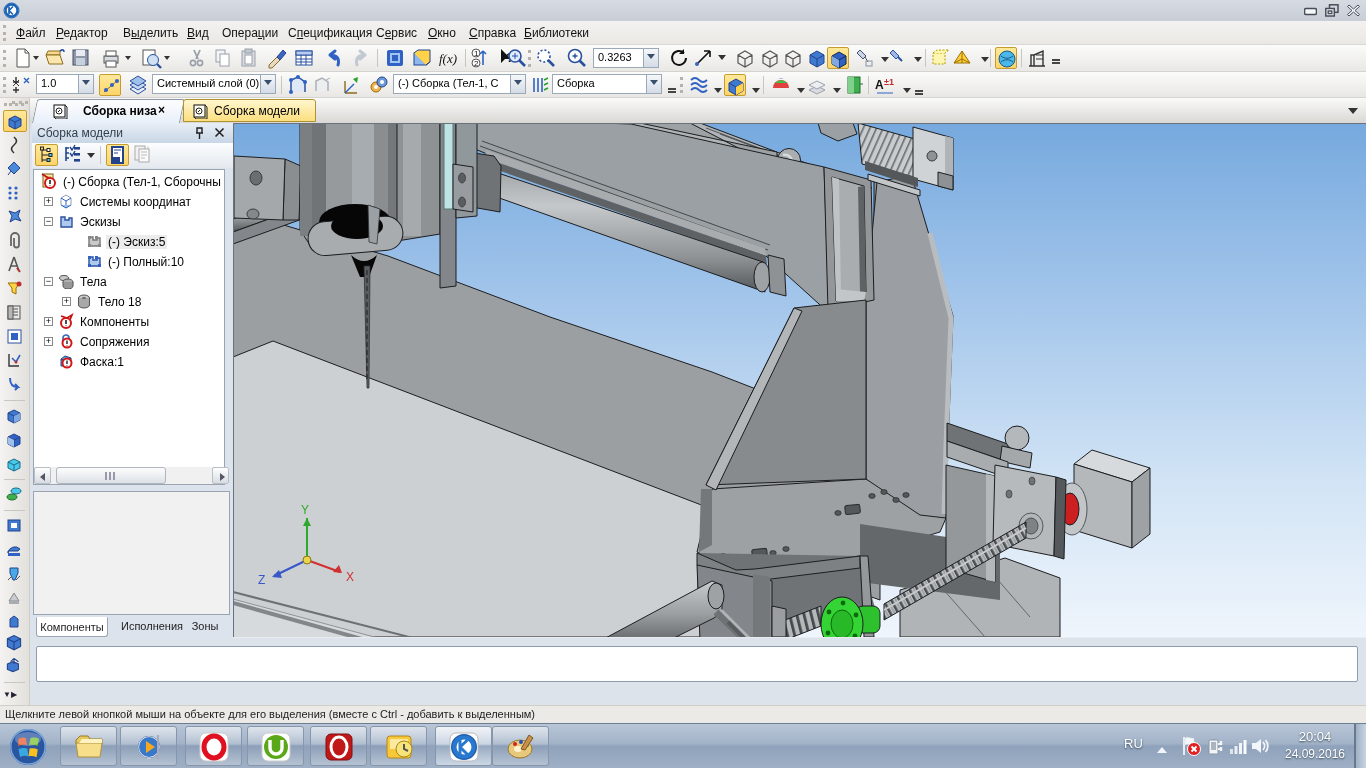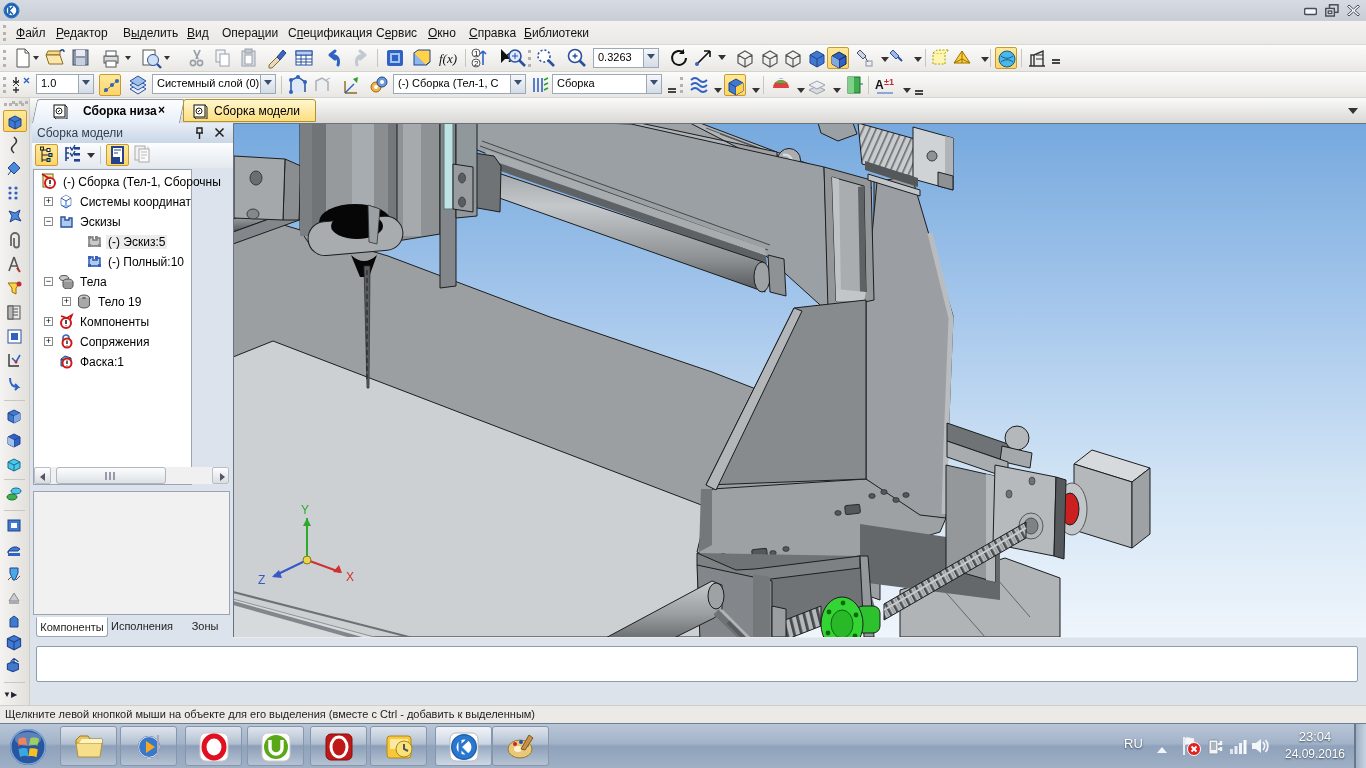--- a/index.html
+++ b/index.html
@@ -22,21 +22,21 @@
 #statusbar{position:absolute;left:0;top:705px;width:1366px;height:18px;background:#eceae7;border-top:1px solid #d0cec9;font-size:11px;color:#222;}
 #taskbar{position:absolute;left:0;top:723px;width:1366px;height:45px;background:linear-gradient(#b9c6d8 0%,#a2b2c7 45%,#8fa2bb 50%,#9fb0c5 100%);border-top:1px solid #6d7d92;}
 .tbtn{position:absolute;top:2px;width:57px;height:40px;border:1px solid #8796aa;border-radius:3px;background:linear-gradient(rgba(255,255,255,.55),rgba(255,255,255,.15) 45%,rgba(130,150,175,.25) 50%,rgba(255,255,255,.25));}
 .tbtn svg{position:absolute;left:12px;top:4px;}
 #propbar{position:absolute;left:0;top:638px;width:1366px;height:67px;background:#dde3eb;}
 #propbox{position:absolute;left:36px;top:8px;width:1322px;height:36px;background:#fff;border:1px solid #8c9cb2;border-radius:2px;}
 #lefttools{position:absolute;left:0;top:98px;width:30px;height:607px;background:linear-gradient(90deg,#f4f3f1,#e2e0dc);border-right:1px solid #cfccc6;}
 #panel{position:absolute;left:30px;top:123px;width:203px;height:515px;background:#dce3ec;}
 #paneltitle{position:absolute;left:2px;top:0px;width:201px;height:20px;background:linear-gradient(#e8eef6,#c8d6e6);font-size:12px;color:#33414f;}
 #paneltools{position:absolute;left:2px;top:20px;width:201px;height:25px;background:linear-gradient(#fcfdfe,#e4e9ef);}
-#treebox{position:absolute;left:3px;top:46px;width:159px;height:316px;background:#fff;border:1px solid #9aa5b1;}
+#treebox{position:absolute;left:3px;top:46px;width:192px;height:316px;background:#fff;border:1px solid #9aa5b1;}
 #tree{position:absolute;left:0;top:0;width:195px;height:278px;overflow:hidden;font-size:12px;color:#000;}
 .trow{position:absolute;left:0;height:19px;white-space:nowrap;}
 .trow .lbl{position:absolute;top:3px;}
 #hscroll{position:absolute;left:0px;bottom:0px;width:195px;height:17px;background:#f0f0f0;}
 #panel2{position:absolute;left:3px;top:368px;width:197px;height:124px;background:#f1f1f1;border:1px solid #9aa5b1;}
 #ptabs{position:absolute;left:3px;top:494px;height:21px;font-size:11px;color:#222;}
 </style></head><body>
 
 <div id="titlebar">
 <svg class="abs" style="left:3px;top:2px" width="17" height="17" viewBox="0 0 17 17">
@@ -571,21 +571,21 @@
           </svg>
 <div class="lbl" style="left:44px;padding:0 2px">Тела</div>
 </div>
 <div class="trow" style="top:122px">
 <div class="abs" style="left:28px;top:5px;width:9px;height:9px;border:1px solid #888;background:#fff;font-size:9px;line-height:7px;text-align:center">+</div>
 <svg class="abs" style="left:42px;top:1px" width="16" height="16" viewBox="0 0 16 16">
             <ellipse cx="8" cy="5" rx="5.5" ry="3" fill="#c8c8c8" stroke="#555"></ellipse>
             <path d="M2.5 5v7a5.5 3 0 0 0 11 0V5" fill="#a8a8a8" stroke="#555"></path>
             <ellipse cx="8" cy="5" rx="2" ry="1" fill="#666"></ellipse>
           </svg>
-<div class="lbl" style="left:62px;padding:0 2px">Тело 19</div>
+<div class="lbl" style="left:62px;padding:0 2px">Тело 18</div>
 </div>
 <div class="trow" style="top:142px">
 <div class="abs" style="left:10px;top:5px;width:9px;height:9px;border:1px solid #888;background:#fff;font-size:9px;line-height:7px;text-align:center">+</div>
 <svg class="abs" style="left:24px;top:1px" width="16" height="16" viewBox="0 0 16 16">
             <path d="M3 3l6 2 5-3-2 5" fill="none" stroke="#c01010" stroke-width="1.6"></path>
             <circle cx="8" cy="10" r="5" fill="#fff" stroke="#d01818" stroke-width="2"></circle>
             <path d="M8 7v4m0 1.5v.5" stroke="#222" stroke-width="1.6"></path>
           </svg>
 <div class="lbl" style="left:44px;padding:0 2px">Компоненты</div>
 </div>
@@ -618,21 +618,21 @@
 <div class="abs" style="left:22px;top:0px;width:110px;height:17px;background:linear-gradient(#fdfdfd,#dce1e6);border:1px solid #b0b6be;border-radius:3px">
           <div class="abs" style="left:48px;top:4px;width:2px;height:8px;background:#99a"></div>
           <div class="abs" style="left:52px;top:4px;width:2px;height:8px;background:#99a"></div>
           <div class="abs" style="left:56px;top:4px;width:2px;height:8px;background:#99a"></div>
         </div>
 </div>
 </div>
 <div id="panel2"></div>
 <div id="ptabs">
 <div class="abs" style="left:3px;top:0;width:72px;height:20px;background:#fff;border:1px solid #9aa5b1;border-top:1px solid #fff;border-radius:0 0 3px 3px;text-align:center;padding-top:3px">Компоненты</div>
-<div class="abs" style="left:78px;top:3px;width:72px;text-align:left">Исполнения</div>
+<div class="abs" style="left:78px;top:3px;width:72px;text-align:right">Исполнения</div>
 <div class="abs" style="left:152px;top:3px;width:40px;text-align:center">Зоны</div>
 </div>
 </div>
 <svg id="view" class="abs" style="left:233px;top:123px" width="1133" height="514" viewBox="233 123 1133 514">
     <defs>
 <linearGradient id="sky" x1="0" y1="123" x2="0" y2="637" gradientUnits="userSpaceOnUse">
 <stop offset="0" stop-color="#76a9de"></stop>
         <stop offset="0.35" stop-color="#a4c6eb"></stop>
         <stop offset="0.7" stop-color="#d2e4f5"></stop>
         <stop offset="1" stop-color="#eff5fc"></stop>
@@ -910,15 +910,15 @@
 <svg class="abs" style="left:1229px;top:12px" width="20" height="20" viewBox="0 0 20 20">
       <rect x="1" y="13" width="3" height="5" fill="#dde5ec"></rect>
       <rect x="5.5" y="10" width="3" height="8" fill="#e8eef4"></rect>
       <rect x="10" y="7" width="3" height="11" fill="#f2f6fa"></rect>
       <rect x="14.5" y="4" width="3" height="14" fill="#f8fafc"></rect>
     </svg>
 <svg class="abs" style="left:1250px;top:12px" width="20" height="20" viewBox="0 0 20 20">
       <path d="M2 7v6h4l5 4V3L6 7z" fill="#f2f6fa"></path>
       <path d="M13 6a6 6 0 0 1 0 8M15.5 4a9 9 0 0 1 0 12" stroke="#f2f6fa" stroke-width="1.8" fill="none"></path>
     </svg>
-<div class="abs" style="left:1285px;top:5px;width:60px;text-align:center;font-size:13px;color:#fff;text-shadow:0 1px 2px #345">23:04</div>
+<div class="abs" style="left:1285px;top:5px;width:60px;text-align:center;font-size:13px;color:#fff;text-shadow:0 1px 2px #345">20:04</div>
 <div class="abs" style="left:1277px;top:23px;width:76px;text-align:center;font-size:12px;color:#fff;text-shadow:0 1px 2px #345">24.09.2016</div>
 <div class="abs" style="left:1354px;top:0;width:12px;height:45px;background:linear-gradient(90deg,#9fb0c5,#c8d4e2);border-left:2px solid #68798e"></div>
 </div>
 </body></html>

